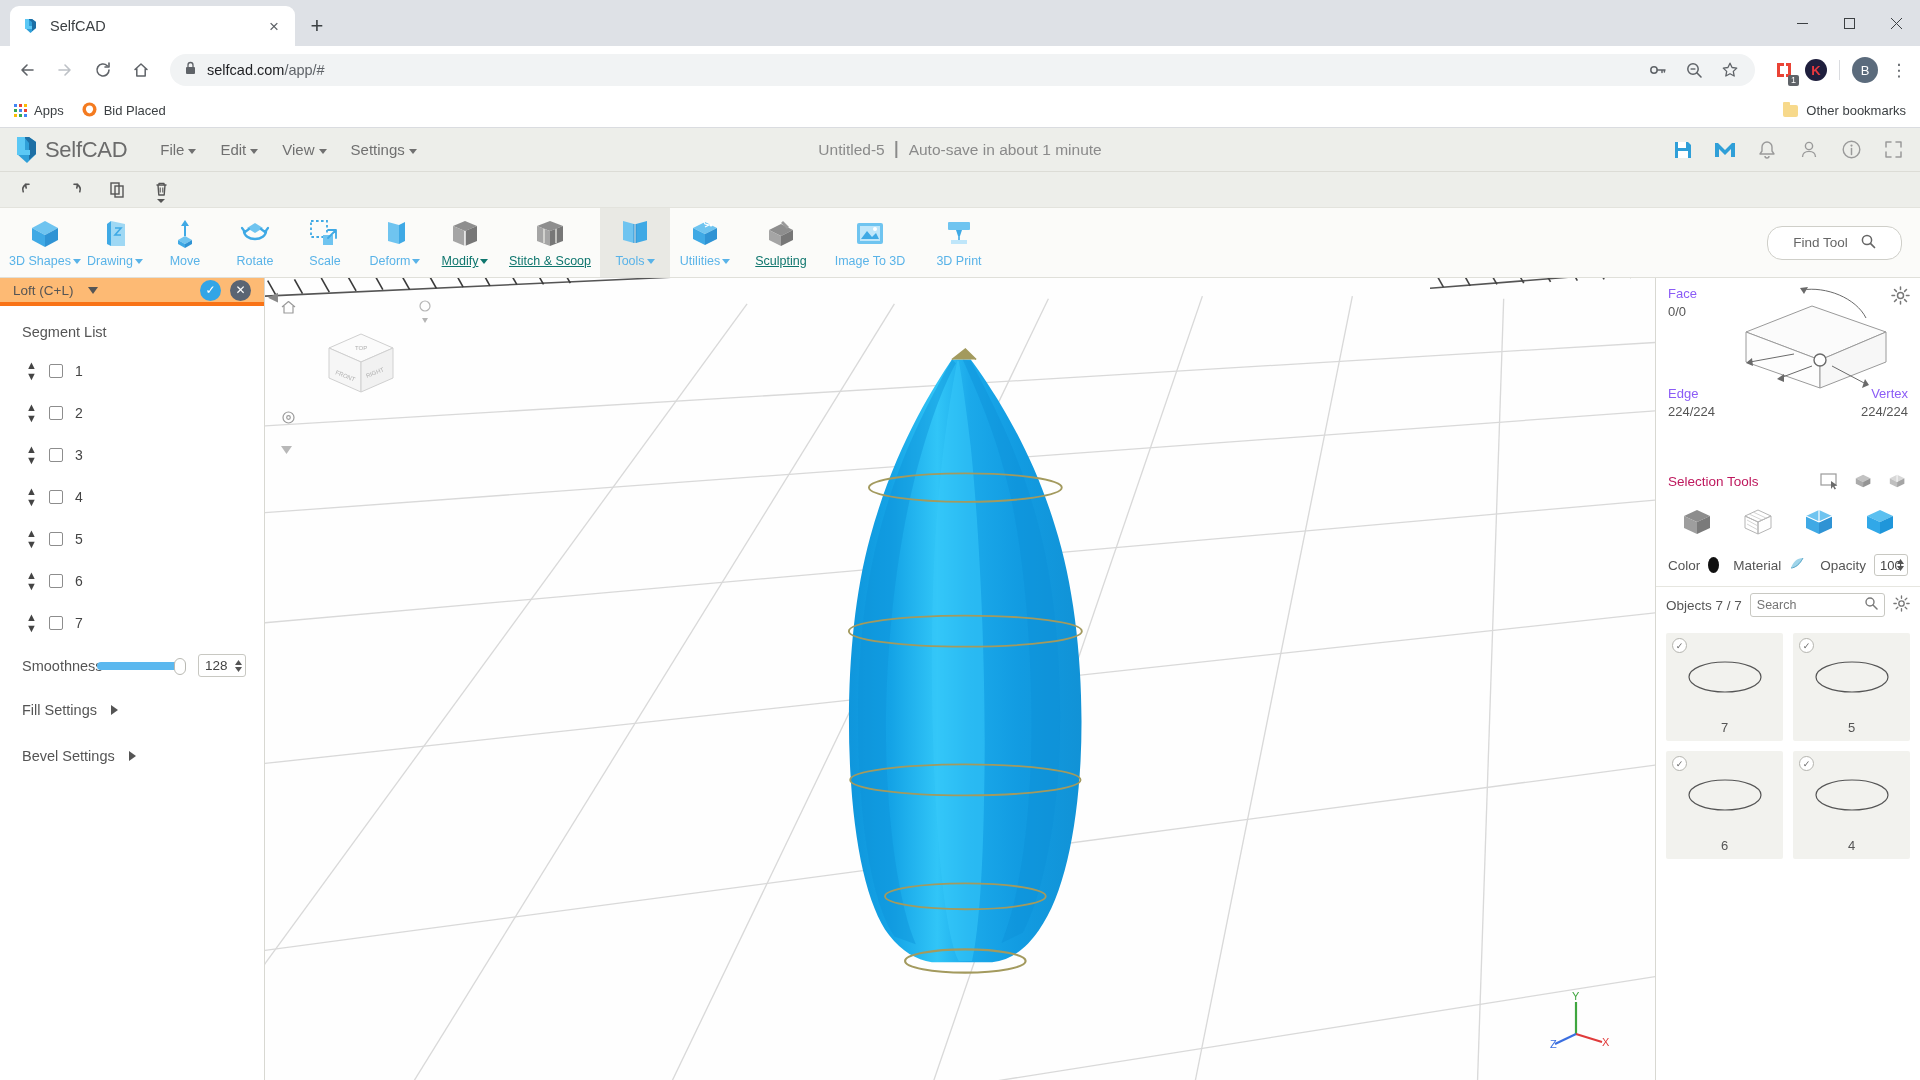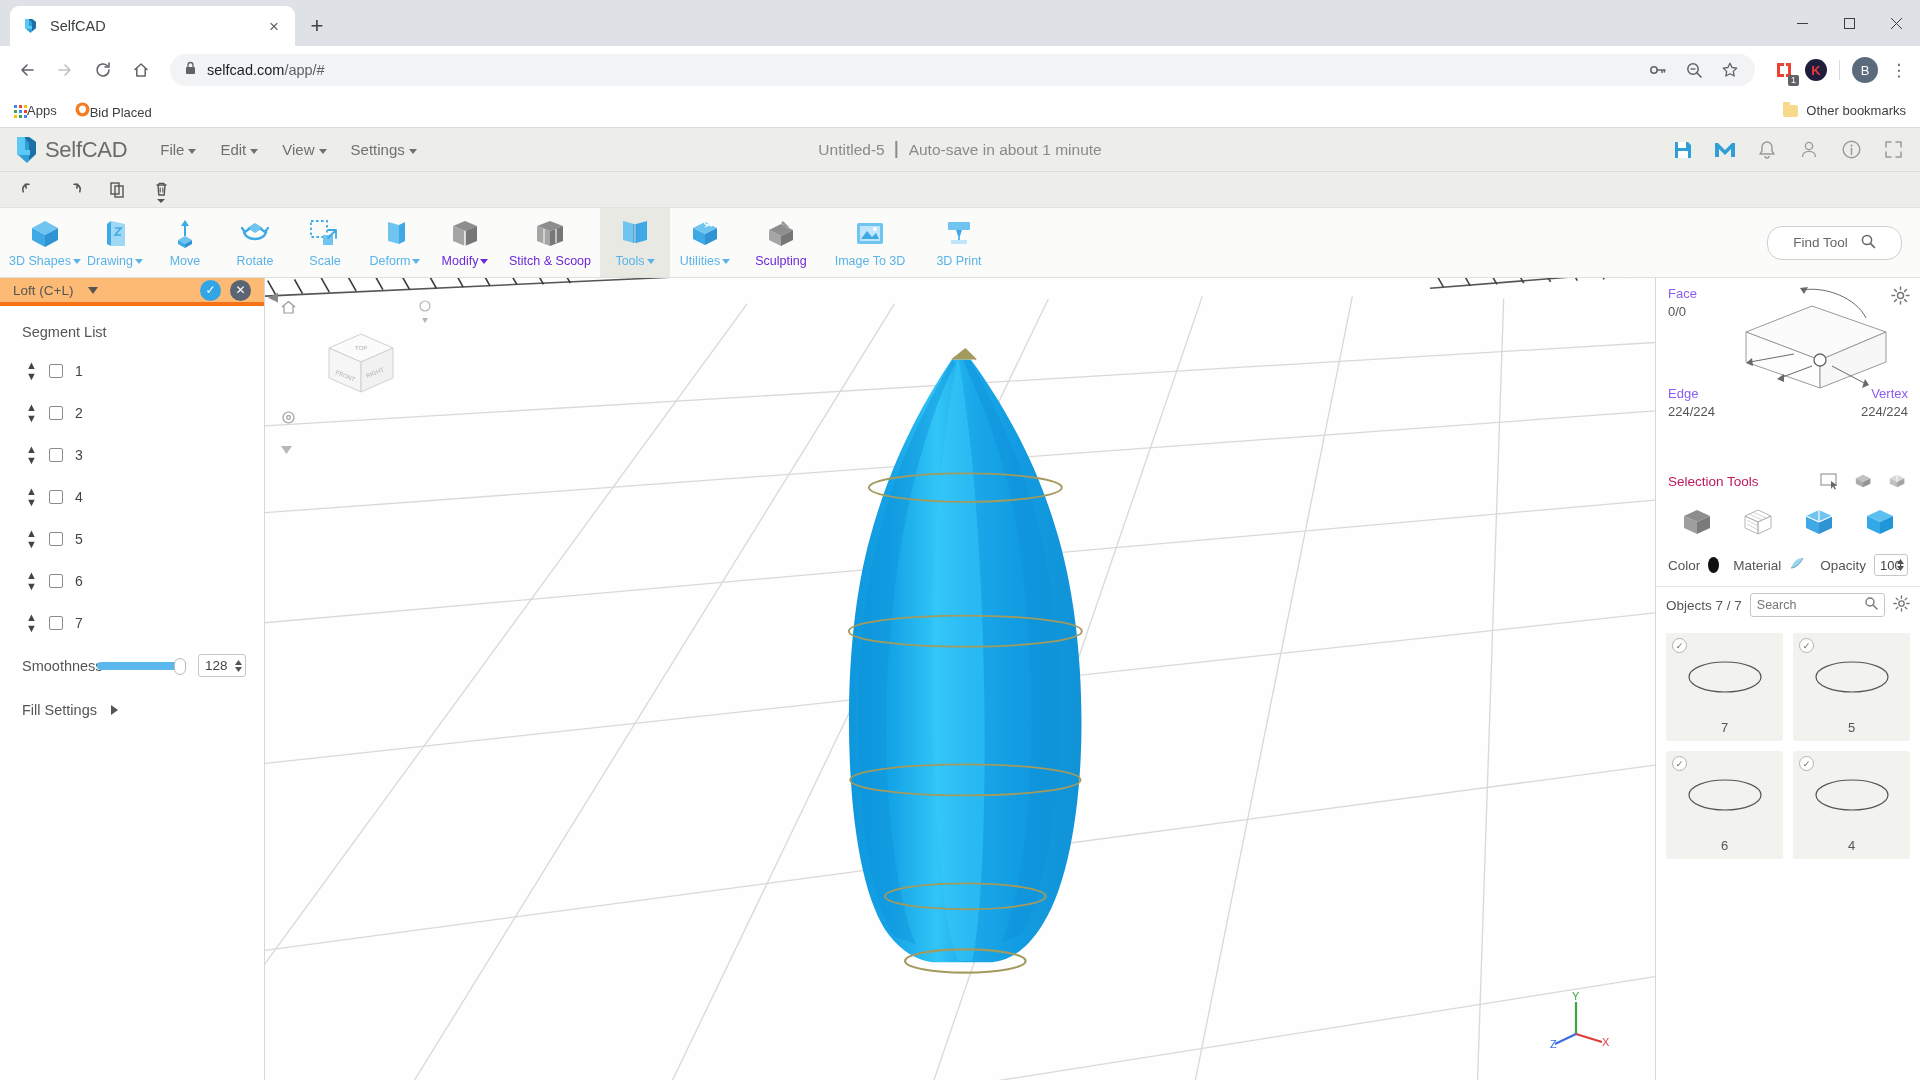--- a/index.html
+++ b/index.html
@@ -48,21 +48,21 @@
   .avatar-k{ width:22px;height:22px;border-radius:50%;background:#1f1f3d;color:#e8383e;
     display:flex;align-items:center;justify-content:center;font-size:13px;font-weight:bold;}
   .avatar-b{ width:26px;height:26px;border-radius:50%;background:#5b6b7c;color:#fff;
     display:flex;align-items:center;justify-content:center;font-size:13px;}
   .vdiv{ width:1px;height:20px;background:#dadce0;margin:0 2px;}
 
   .bookmarks-bar{
     height:34px; background:#fff; display:flex; align-items:center; padding:0 14px; gap:18px;
     border-bottom:1px solid #dadce0; font-size:13px; color:#3c4043; position:relative;
   }
-  .bm{ display:flex; align-items:flex-end; gap:0; cursor:pointer;}
+  .bm{ display:flex; align-items:center; gap:7px; cursor:pointer;}
   .apps-grid{ display:grid; grid-template-columns:repeat(3,3px); grid-template-rows:repeat(3,3px); gap:2px;}
   .apps-grid i{ width:3px;height:3px;display:block;}
   .bm-right{ position:absolute; right:14px; display:flex; align-items:center; gap:8px; }
   .folder-ic{
     width:15px;height:12px;background:#f7d98b;border-radius:1px 2px 2px 2px; position:relative;
   }
   .folder-ic:before{content:"";position:absolute;top:-3px;left:0;width:7px;height:4px;background:#f7d98b;border-radius:1px 1px 0 0;}
 
   
   .app{ height:calc(1080px - 46px - 48px - 34px); display:flex; flex-direction:column; background:#fff;}
@@ -99,21 +99,21 @@
     height:70px; background:#fbfbf9; display:flex; align-items:stretch; padding-left:10px;
     border-bottom:1px solid #e0e0da; position:relative;
   }
   .rb{
     width:70px; display:flex; flex-direction:column; align-items:center; justify-content:center; gap:3px;
     cursor:pointer; padding-top:0;
   }
   .rb.active{ background:#e9e9e4;}
   .rb-ic{ height:34px; display:flex; align-items:center; justify-content:center;}
   .rb-lb{ font-size:12.5px; color:#59b3e8; white-space:nowrap;}
-  .rb.gray .rb-lb{ color:#6d28d9;}
+  .rb.gray .rb-lb{ color:#0f766e;text-decoration:underline;}
   .rb .caret{ border-top-color:currentColor; margin-left:2px;}
   .findtool{
     position:absolute; right:18px; top:50%; transform:translateY(-50%);
     width:135px; height:34px; border:1px solid #cfcfc9; border-radius:15px; background:#fff;
     display:flex; align-items:center; justify-content:center; gap:6px; font-size:13.5px; color:#666;
     padding:0 8px;
   }
 
   .workspace{ flex:1; display:flex; min-height:0; position:relative;}
 
@@ -633,20 +633,24 @@
                   <path d="M3.5 5 L0 0 H7 Z" fill="#555"></path>
                 </svg>
             </span>
           </span>
         </div>
 
         <div class="settings-row">
           <span>Fill Settings</span>
           <i class="tri-right"></i>
         </div>
+        <div class="settings-row">
+          <span>Bevel Settings</span>
+          <i class="tri-right"></i>
+        </div>
       </div>
     </div>
 
     <div class="viewport">
       <span class="vp-collapse">◀</span>
 
       <svg class="vp-svg" viewBox="0 0 1038 620" preserveAspectRatio="none">
         <defs>
           <linearGradient id="modelGrad" x1="0" y1="0" x2="1" y2="0">
             <stop offset="0%" stop-color="#0f96dc"></stop>

